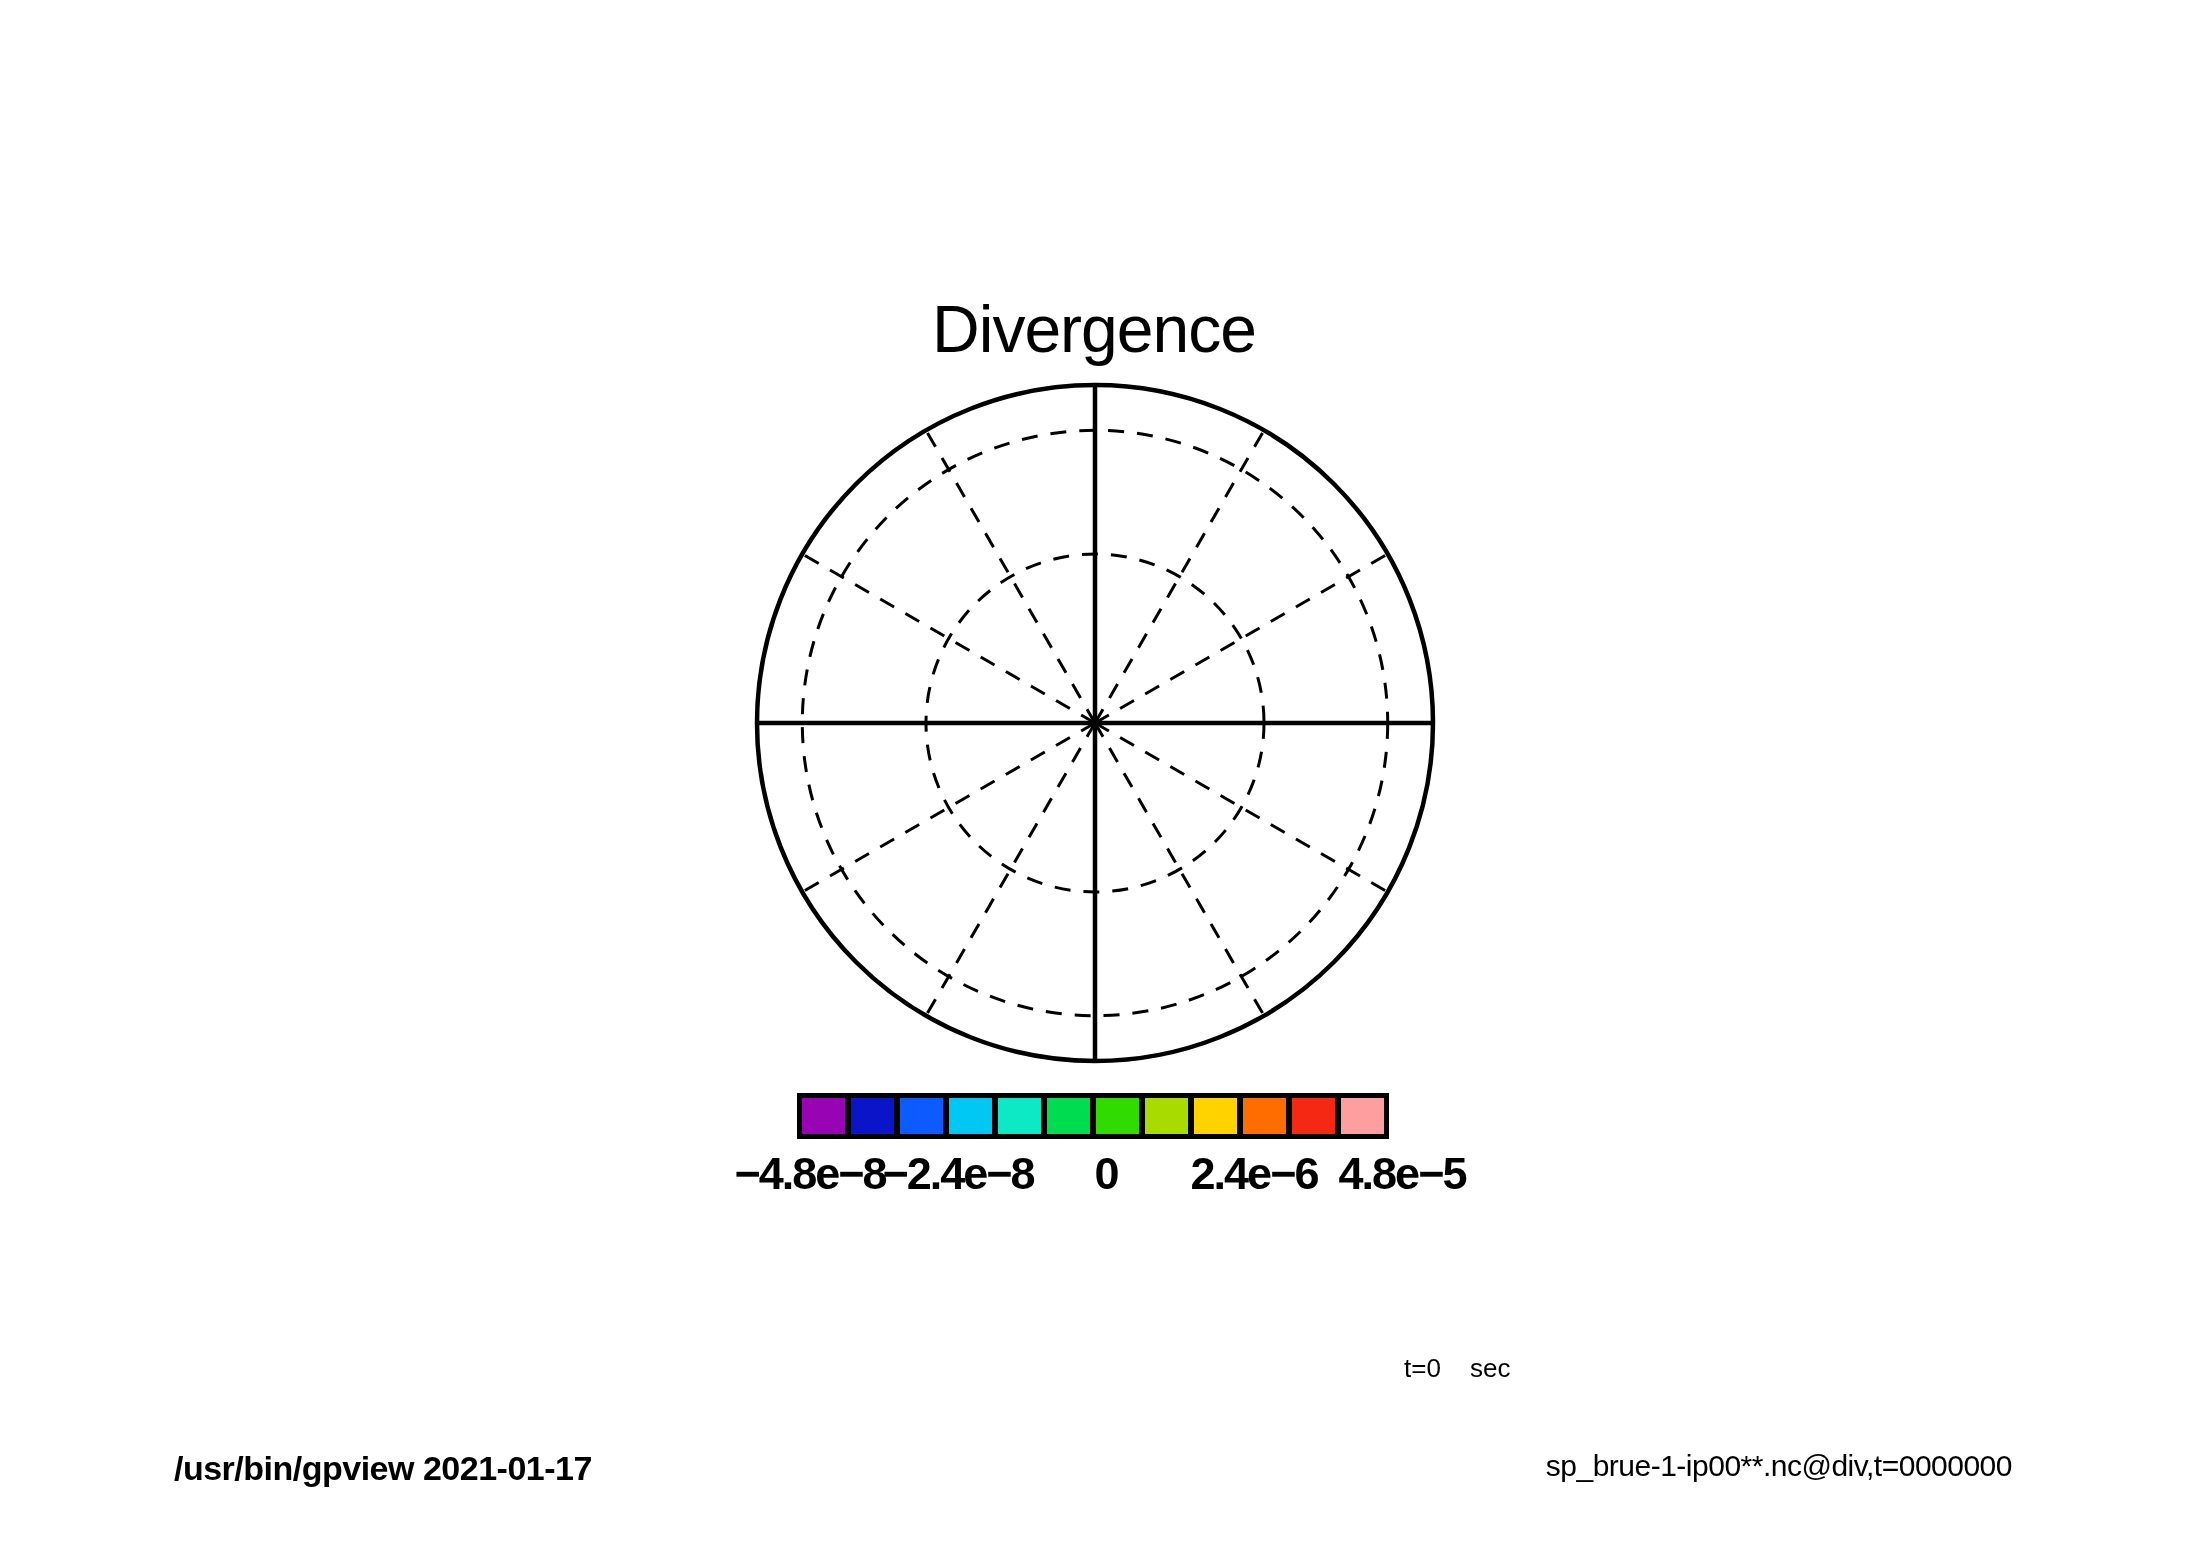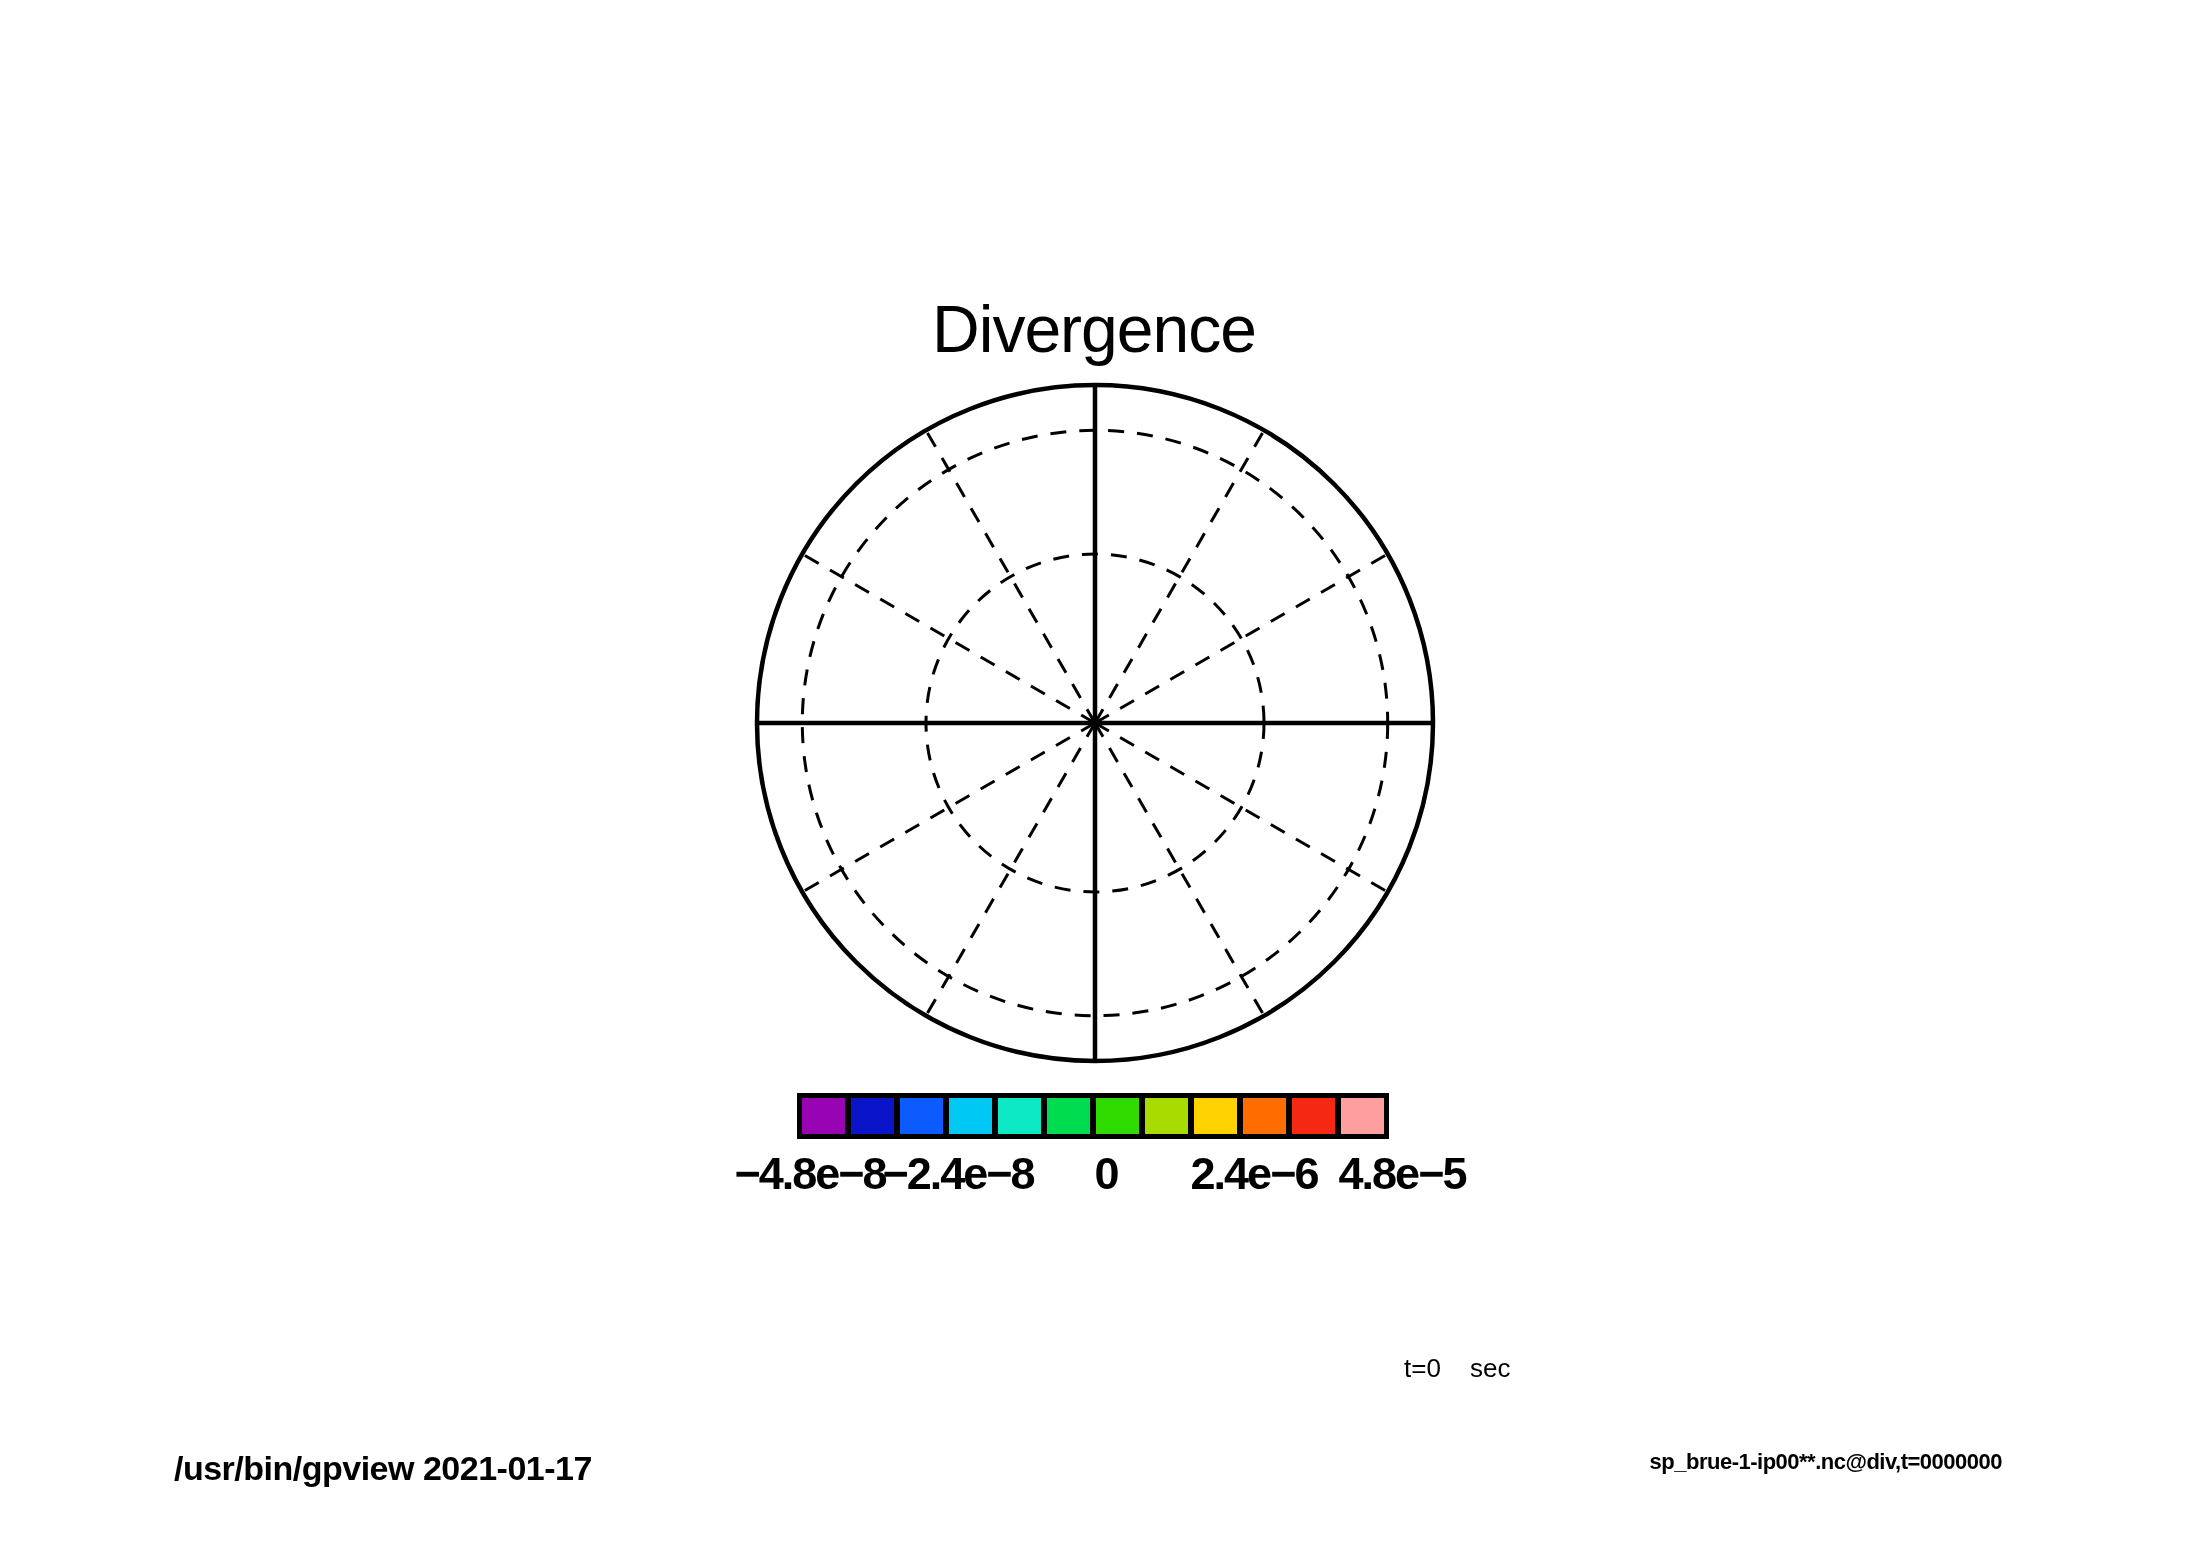--- a/index.html
+++ b/index.html
@@ -58,23 +58,23 @@
   .footer-left{
     position:absolute;
     left:174px;top:1449px;
     font-size:34px;
     font-weight:bold;
     letter-spacing:-0.5px;
     white-space:nowrap;
   }
   .footer-right{
     position:absolute;
-    right:186px;top:1449px;
-    font-size:22px;
-    font-weight:bold;
+    right:176px;top:1449px;
+    font-size:30px;
+    font-weight:normal;
     letter-spacing:-0.5px;
     white-space:nowrap;
   }
 </style>
 </head>
 <body>
 
 <div class="title">Divergence</div>
 
 <svg class="plot-svg" width="700" height="700" viewBox="0 0 700 700">

